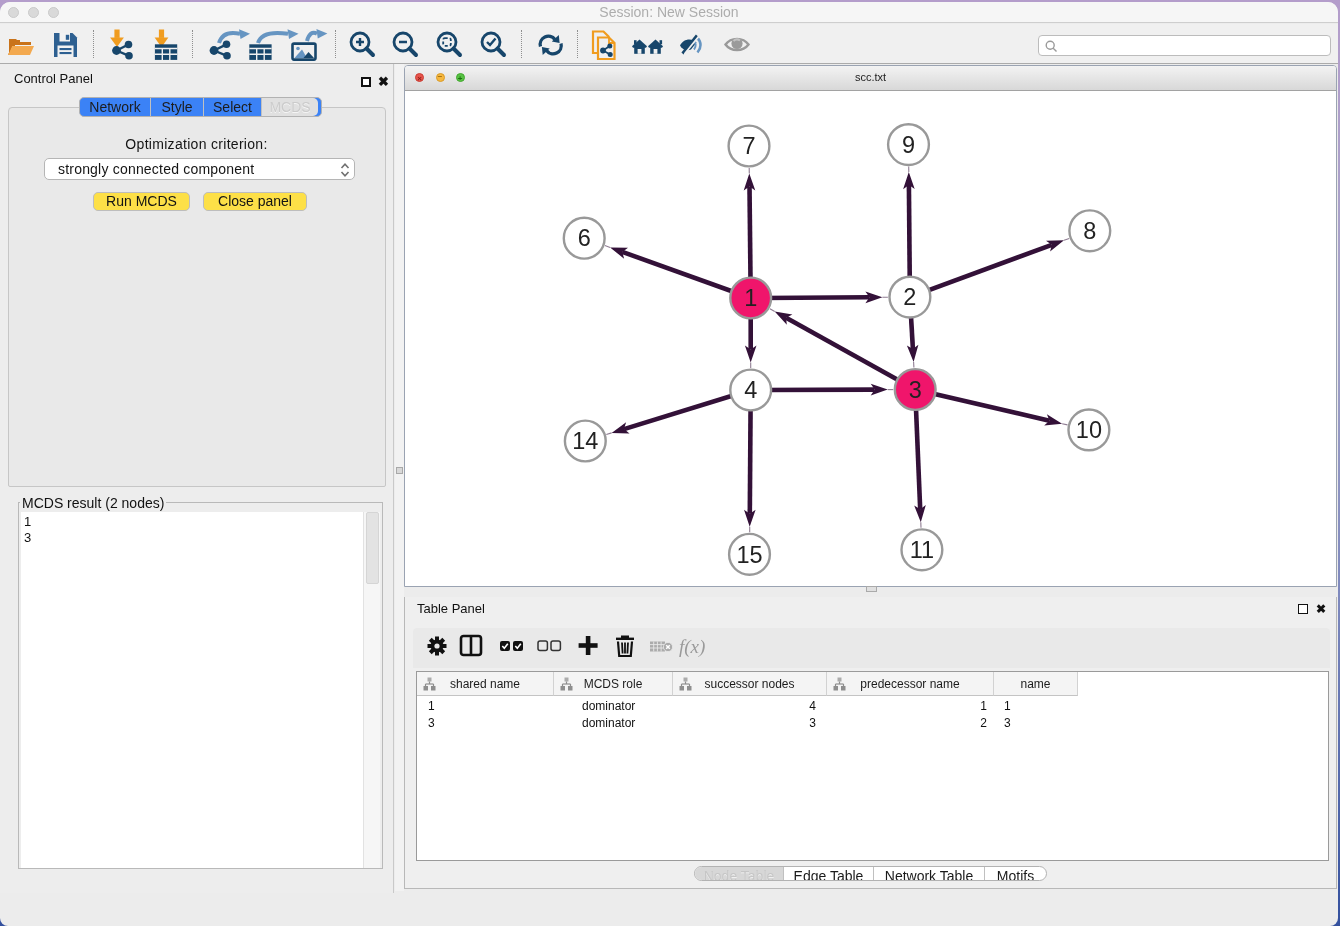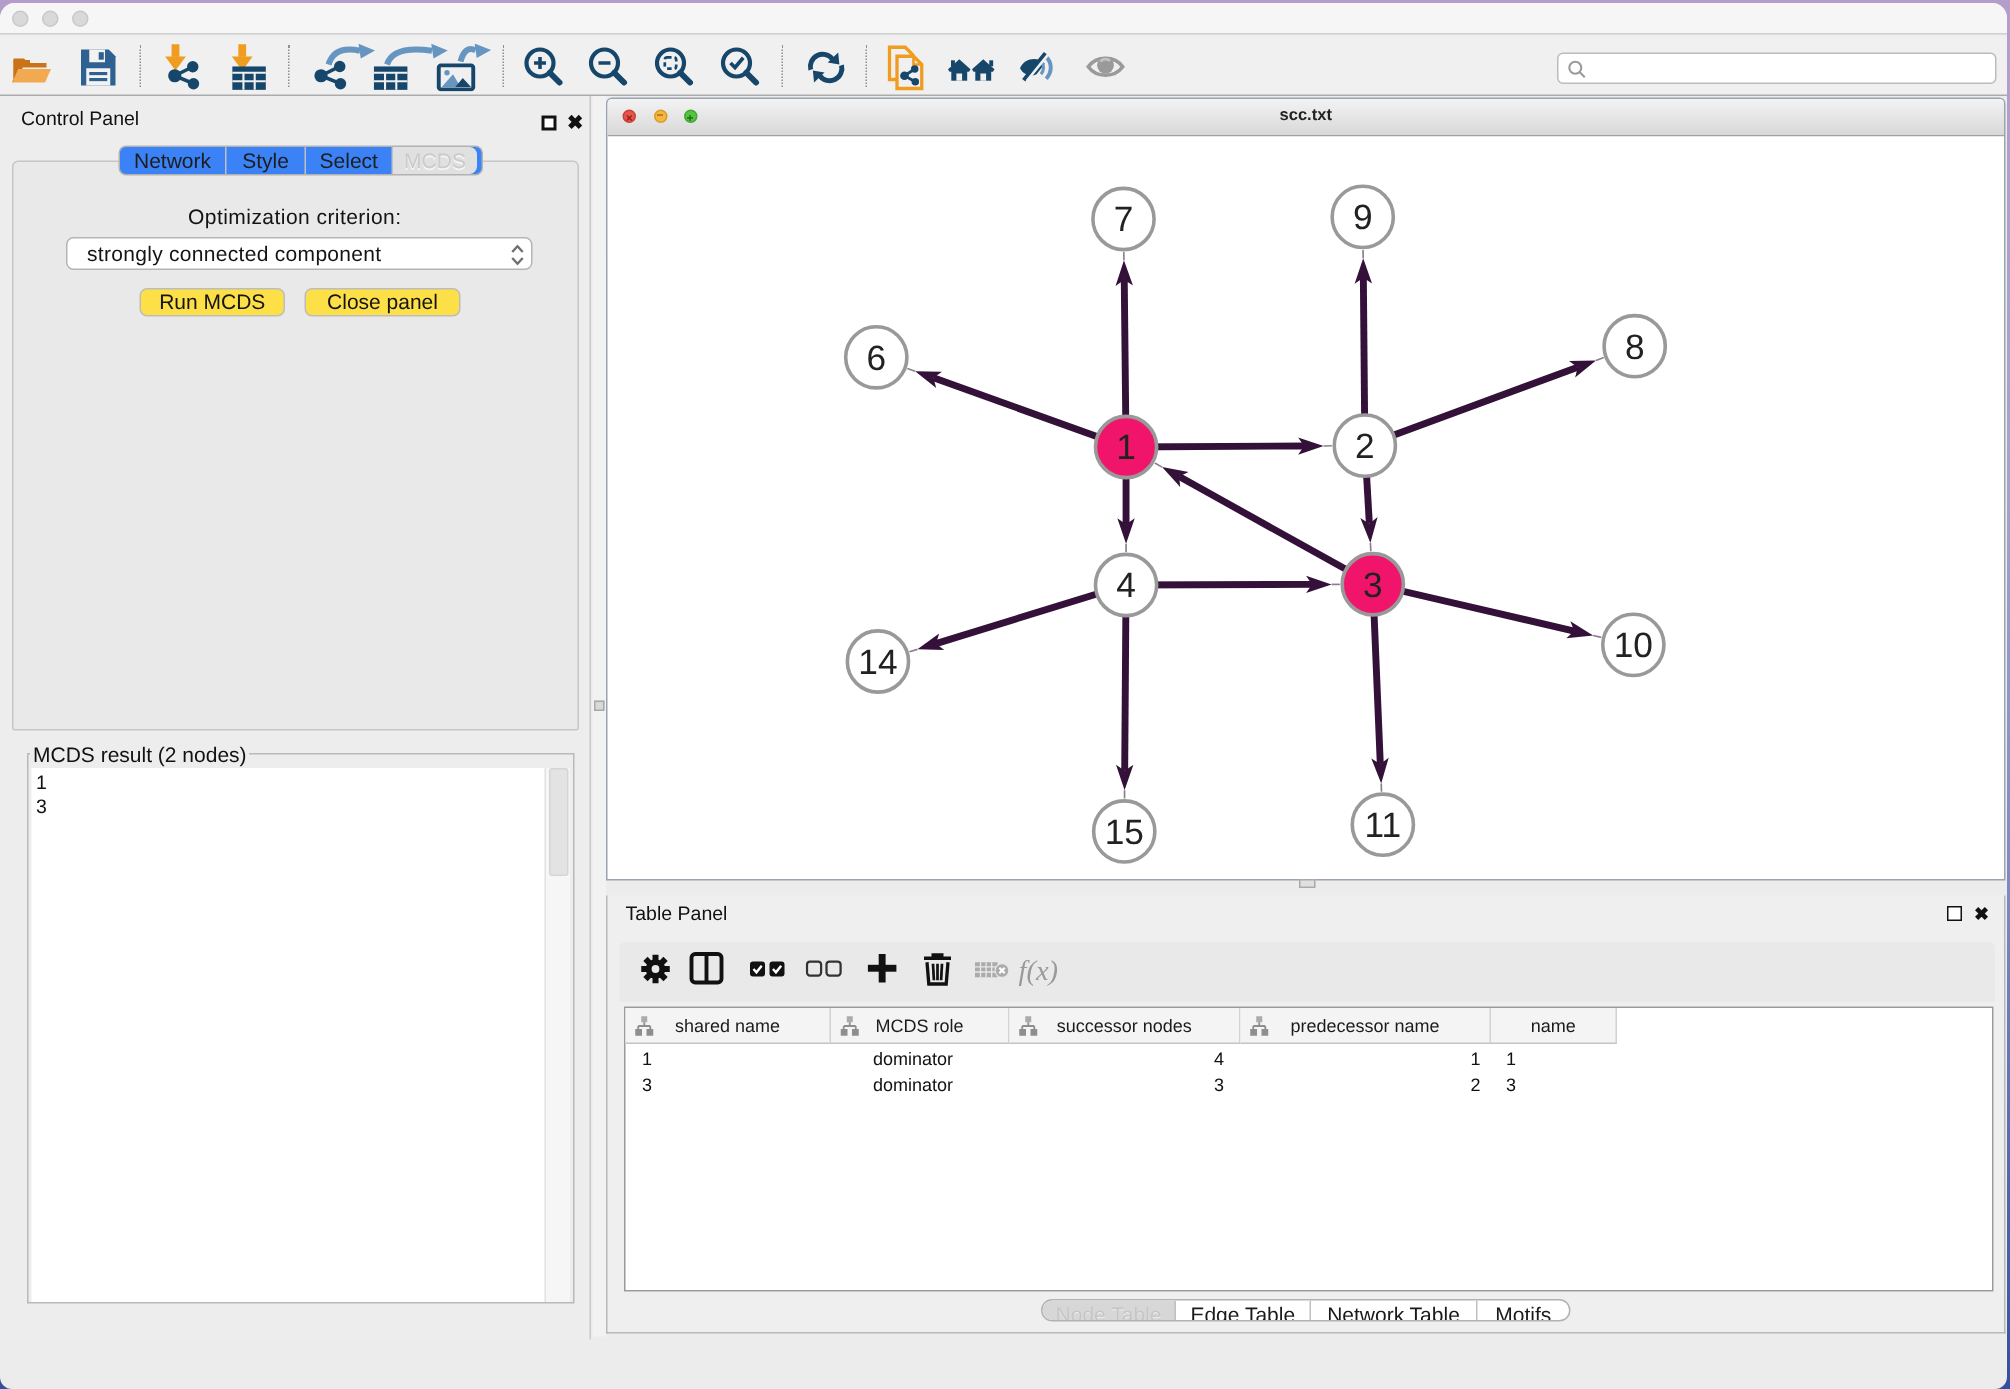--- a/index.html
+++ b/index.html
@@ -53,21 +53,21 @@
   background:#e3e3e3; border:1px solid #d5d5d5; border-radius:2px; }
 
 #netwin { position:absolute; left:404px; top:63px; width:933px; height:522px;
   border:1px solid #9aa3b2; border-radius:4px 4px 0 0; background:#fff; }
 #nettitle { position:absolute; left:0; top:0; width:100%; height:25px;
   background:linear-gradient(180deg,#f3f3f3,#d8d8d8); border-bottom:1px solid #a2a2a2;
   border-radius:3px 3px 0 0; }
 .light { position:absolute; top:6.5px; width:9px; height:9px; border-radius:50%;
   font-size:8px; font-weight:bold; text-align:center; line-height:9px; }
 #netname { position:absolute; top:5px; width:100%; text-align:center; font-size:11px;
-  font-weight:bold; color:#222; }
+  font-weight:normal; color:#222; }
 #graphsvg { position:absolute; left:0; top:24px; }
 
 #tpanel { position:absolute; left:404px; top:595px; width:933px; height:292px;
   background:#efefef; border:1px solid #b8b8b8; border-top:none; }
 #tp-title { position:absolute; left:12px; top:4px; font-size:13px; color:#111; }
 #tp-toolbar { position:absolute; left:8px; top:31px; width:917px; height:40px;
   background:#e9e9e9; border-radius:4px 4px 0 0; }
 #ttable { position:absolute; left:11px; top:74px; width:913px; height:190px;
   background:#fff; border:1px solid #9a9a9a; }
 .thead { position:absolute; top:0; height:24px; background:#f4f4f4;
@@ -86,20 +86,21 @@
 #membtn { position:absolute; left:1255px; top:5px; width:74px; height:23px; background:#f5f5f5;
   border:1px solid #a5a5a5; font-size:11px; color:#111; text-align:center; line-height:21px; }
 </style>
 </head>
 <body>
 <div id="win">
   <div id="titlebar">
     <div class="tl" style="left:8px"></div>
     <div class="tl" style="left:28px"></div>
     <div class="tl" style="left:48px"></div>
+    <div id="title">Session: New Session</div>
   </div>
   <div id="toolbar">
       <div class="tsep" style="left:93px"></div>
       <div class="tsep" style="left:192px"></div>
       <div class="tsep" style="left:335px"></div>
       <div class="tsep" style="left:521px"></div>
       <div class="tsep" style="left:577px"></div>
       <svg class="ticon" style="left:4px" width="34" height="32" viewBox="0 0 34 32">
         <path d="M5 11 L5 25 L11 25 L11 14 L16 14 L16 11 Z" fill="#c9731a"></path>
         <path d="M5 10 L12 10 L15 13 L27 13 L27 16 L5 16 Z" fill="#c9731a"></path>

